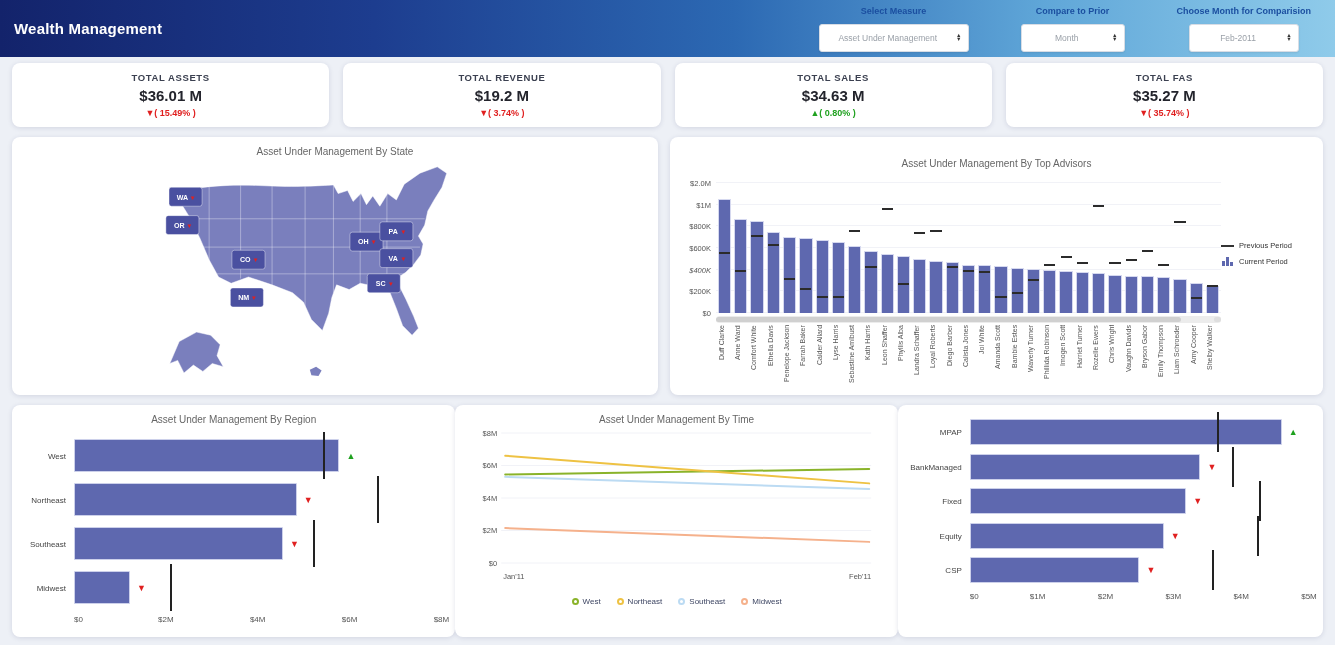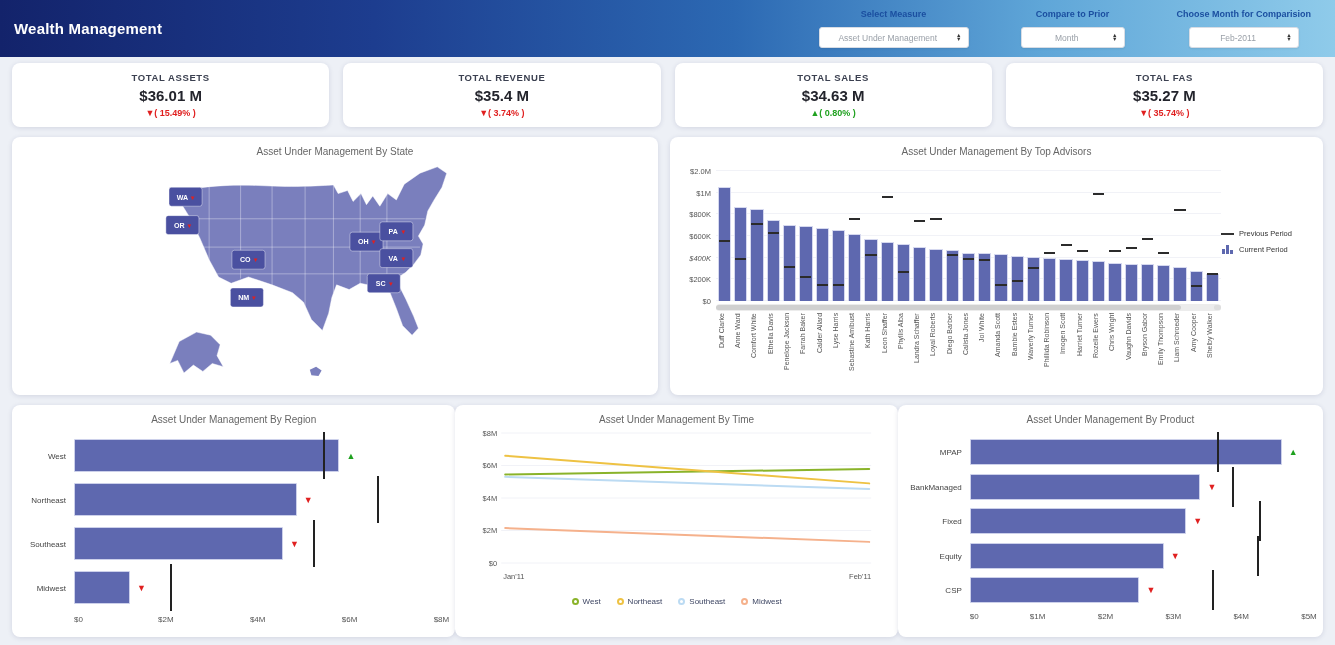--- a/index.html
+++ b/index.html
@@ -7,21 +7,21 @@
     font-family:"Liberation Sans", sans-serif; }
 
   
   .header { height:57px; display:flex; align-items:center; justify-content:space-between;
     background:linear-gradient(90deg,#13236b 0%,#1d3d8f 28%,#2c69b3 55%,#5fa6d8 78%,#8fcbea 100%);
     padding:0 14px; }
   .hdr-title { color:#fff; font-size:15px; font-weight:bold; letter-spacing:.2px; }
   .hdr-controls { display:flex; gap:52px; padding-right:10px; }
   .ctrl { display:flex; flex-direction:column; align-items:center; gap:8px; }
   .ctrl-label { font-size:9px; font-weight:bold; color:#1b4fa0; }
-  .ctrl-select { background:#fff; border:1px solid #d8dde5; border-radius:3px; height:21px;
+  .ctrl-select { background:#fff; border:1px solid #d8dde5; border-radius:3px; height:28px;
     display:flex; align-items:center; padding:0 6px; cursor:pointer; box-shadow:0 1px 2px rgba(0,0,0,.08); }
   .ctrl-select .sel-value { flex:1; text-align:center; font-size:8.5px; color:#9aa0a8; }
   .sel-caret { display:flex; flex-direction:column; line-height:.55; font-size:5.5px; color:#333; margin-left:6px; }
   .w128{width:150px} .w100{width:104px} .w105{width:110px}
 
   
   .content { padding:6px 12px 8px; }
   .row { display:flex; }
   .card { background:#fff; border-radius:8px; box-shadow:0 1px 5px rgba(30,40,90,.13); }
   .card-title { text-align:center; font-size:10px; color:#666; padding-top:9px; }
@@ -32,21 +32,21 @@
     justify-content:center; gap:4px; }
   .kpi-label { font-size:9.5px; font-weight:bold; color:#3b4050; letter-spacing:.6px; }
   .kpi-value { font-size:15px; font-weight:bold; color:#23242c; }
   .kpi-delta { font-size:9px; font-weight:bold; }
   .kpi-delta.down { color:#e02020; }
   .kpi-delta.up { color:#1fa11f; }
 
   
   .row-mid { gap:12px; margin-bottom:10px; }
   .map-card { flex:656; height:258px; }
-  .adv-card { flex:643; height:258px; padding:0 10px; }
+  .adv-card { flex:643; height:258px; padding:12px 10px; }
 
   .map-wrap { position:relative; width:470px; margin:2px auto 0; }
 
   
   .adv-wrap { display:flex; margin-top:6px; }
   .adv-main { flex:1; }
   .adv-plot { position:relative; height:130px; margin-left:36px; margin-top:8px; }
   .grid-line { position:absolute; left:0; right:0; height:0; border-top:1px solid #f1f2f7; }
   .grid-label { position:absolute; right:calc(100% + 5px); transform:translateY(-50%);
     font-size:7.5px; color:#555; white-space:nowrap; }
@@ -132,21 +132,21 @@
 <div class="content">
 
   <div class="row kpi-row">
     <div class="card kpi-card">
       <div class="kpi-label">TOTAL ASSETS</div>
       <div class="kpi-value">$36.01 M</div>
       <div class="kpi-delta down">▼( 15.49% )</div>
     </div>
     <div class="card kpi-card">
       <div class="kpi-label">TOTAL REVENUE</div>
-      <div class="kpi-value">$35.4 M</div>
+      <div class="kpi-value">$19.2 M</div>
       <div class="kpi-delta down">▼( 3.74% )</div>
     </div>
     <div class="card kpi-card">
       <div class="kpi-label">TOTAL SALES</div>
       <div class="kpi-value">$34.63 M</div>
       <div class="kpi-delta up">▲( 0.80% )</div>
     </div>
     <div class="card kpi-card">
       <div class="kpi-label">TOTAL FAS</div>
       <div class="kpi-value">$35.27 M</div>
@@ -505,21 +505,20 @@
             <span>Southeast</span>
           </div>
           <div class="tleg-item">
             <span class="tleg-ring" style="border-color: rgb(245, 177, 140);"></span>
             <span>Midwest</span>
           </div>
         </div>
     </div>
 
     <div class="card bot-card product-card">
-      <div class="card-title">Asset Under Management By Product</div>
       <div id="product-chart">
           <div class="hbar-plot" style="margin-left: 72px; margin-right: 14px;">
             <div class="hbar-row" style="height: 26px; margin: 8.5px 0px;">
               <div class="hbar-cat">MPAP</div>
               <div class="hbar-bar" style="width: 92%; background: rgb(94, 104, 175);"></div>
               <div class="hbar-tick" style="left: 72.8%; top: -7px; bottom: -7px; background: rgb(34, 34, 34);"></div>
               <div class="hbar-arrow" style="left: calc(92% + 7px); color: rgb(31, 161, 31);">▲</div>
             </div>
             <div class="hbar-row" style="height: 26px; margin: 8.5px 0px;">
               <div class="hbar-cat">BankManaged</div>

